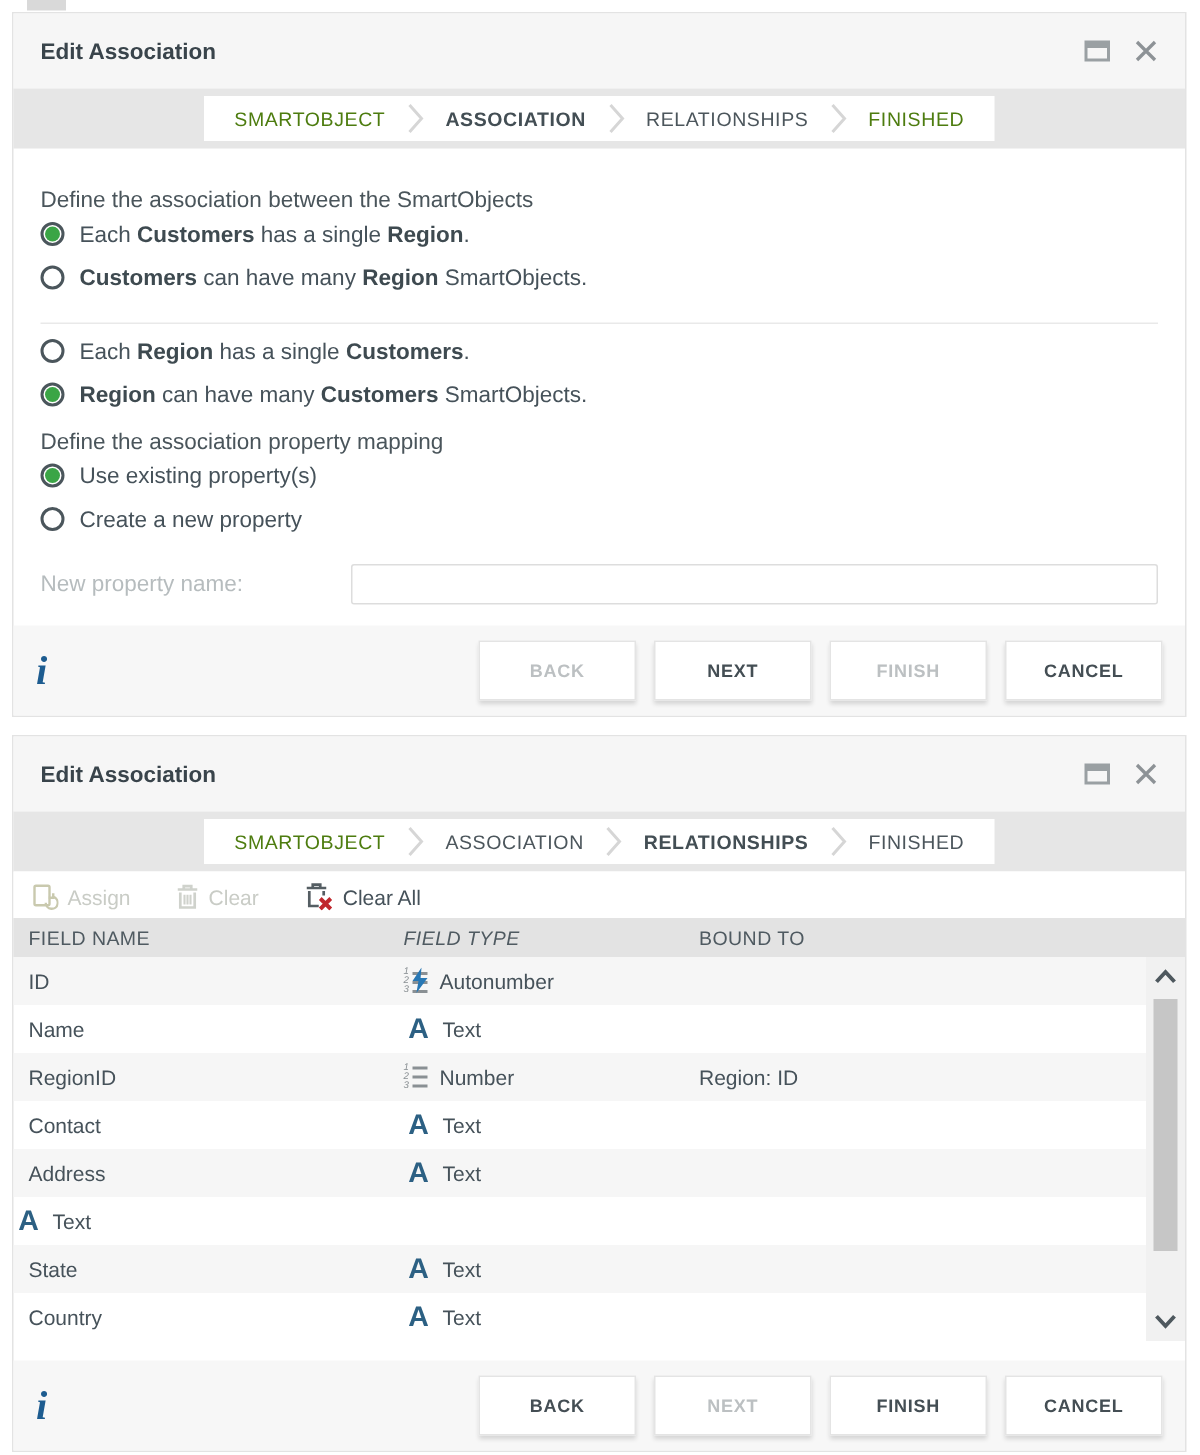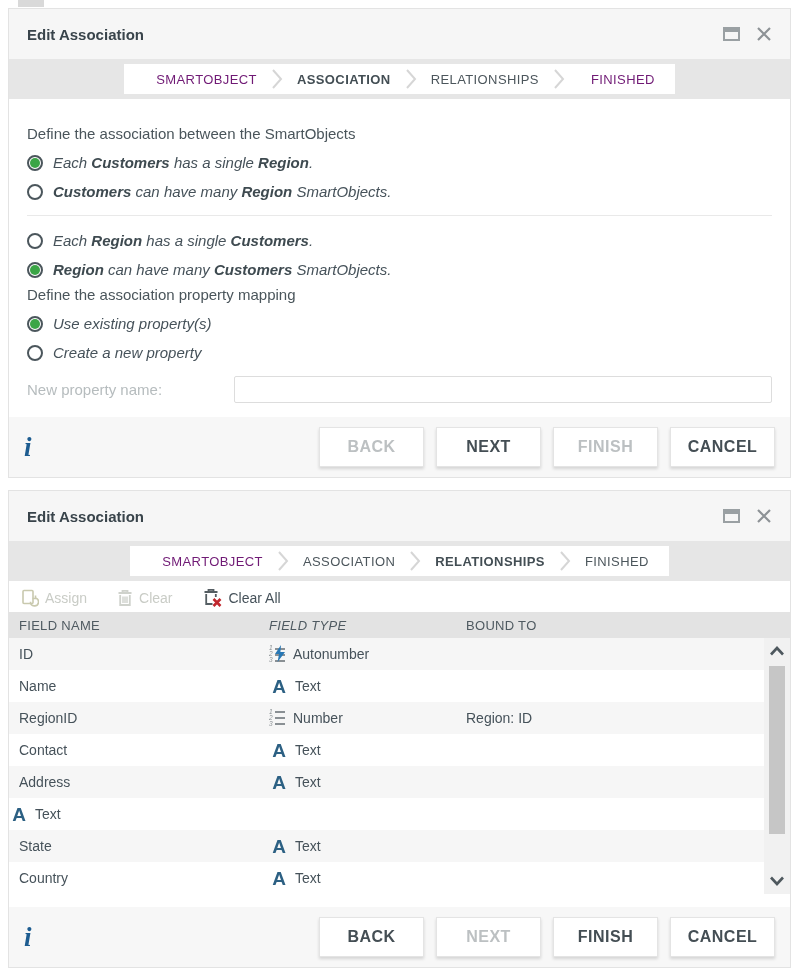--- a/index.html
+++ b/index.html
@@ -16,47 +16,47 @@
   .dlg-header { height:50px; background:#f6f6f6; display:flex; align-items:center; padding:0 18px; }
   .dlg-title { flex:1; font-size:15px; font-weight:700; color:#39444b; }
   .win-icons { display:flex; align-items:center; gap:16px; }
   .max-icon { width:17px; height:14px; border:2px solid #9aa0a3; border-top-width:5px; cursor:pointer; }
   .close-icon { width:16px; height:16px; cursor:pointer; }
 
   
   .steps-strip { height:40px; background:#e6e6e6; display:flex; justify-content:center; align-items:center; }
   .steps { background:#fff; height:30px; display:flex; align-items:center; padding:0 16px; }
   .step { font-size:13px; letter-spacing:.4px; padding:0 4px; white-space:nowrap; }
-  .step.muted  { color:#701a75;margin-left:12px; }
+  .step.muted  { color:#4d7c0f; }
   .step.normal { color:#4c565c; }
   .step.active { color:#434e54; font-weight:700; }
   .chev { margin:0 10px; display:block; }
 
   
   .content1 { padding:24px 18px 0; }
   .sec-label { font-size:15px; color:#4a555b; margin:2px 0 6px; }
-  .opt { display:flex; align-items:center; gap:10px; min-height:29px; cursor:pointer; font-size:15px;font-style:italic; }
+  .opt { display:flex; align-items:flex-start; gap:10px; min-height:29px; cursor:pointer; font-size:15px; }
   .opt .b { font-weight:700; color:#3e4a50; }
   .radio { width:16px; height:16px; min-width:16px; border:2px solid #4b565c; border-radius:50%;
     background:#fff; display:inline-flex; align-items:center; justify-content:center; }
   .radio.on::after { content:""; width:10px; height:10px; border-radius:50%; background:#3ba546; }
   .divider { border-top:1px solid #e9e9e9; margin:9px 0 10px; }
   .newprop { display:flex; align-items:center; margin-top:9px; }
   .newprop-label { width:207px; color:#b6bcbe; font-size:15px; }
   .newprop-input { flex:1; height:27px; border:1px solid #ddd; border-radius:2px; background:#fff;
     font-size:14px; padding:0 6px; color:#46525a; }
 
   
   .dlg-footer { position:absolute; left:0; right:0; bottom:0; height:60px; background:#f7f7f7;
     display:flex; align-items:center; padding:0 15px; }
   .info-icon { width:40px; font-family:"Liberation Serif", serif; font-style:italic; font-weight:700;
     font-size:27px; color:#1d5c90; cursor:pointer; }
   .btn-row { margin-left:auto; display:flex; gap:12px; }
   .btn { width:105px; height:40px; background:#fff; border:1px solid #e4e4e4;
-    box-shadow:0 2px 3px rgba(0,0,0,.14); font-size:16px; font-weight:700; letter-spacing:.5px;
+    box-shadow:0 2px 3px rgba(0,0,0,.14); font-size:12px; font-weight:700; letter-spacing:.5px;
     color:#444e54; cursor:pointer; font-family:"Liberation Sans", sans-serif; }
   .btn.disabled { color:#bcc0c2; }
 
   
   .toolbar { display:flex; align-items:center; gap:30px; padding:7px 12px 5px; background:#fff; }
   .tool { display:flex; align-items:center; gap:6px; font-size:14px; cursor:pointer; }
   .tool.disabled { color:#c9ccc6; cursor:default; }
   .tool .lbl { position:relative; top:0; }
 
   

